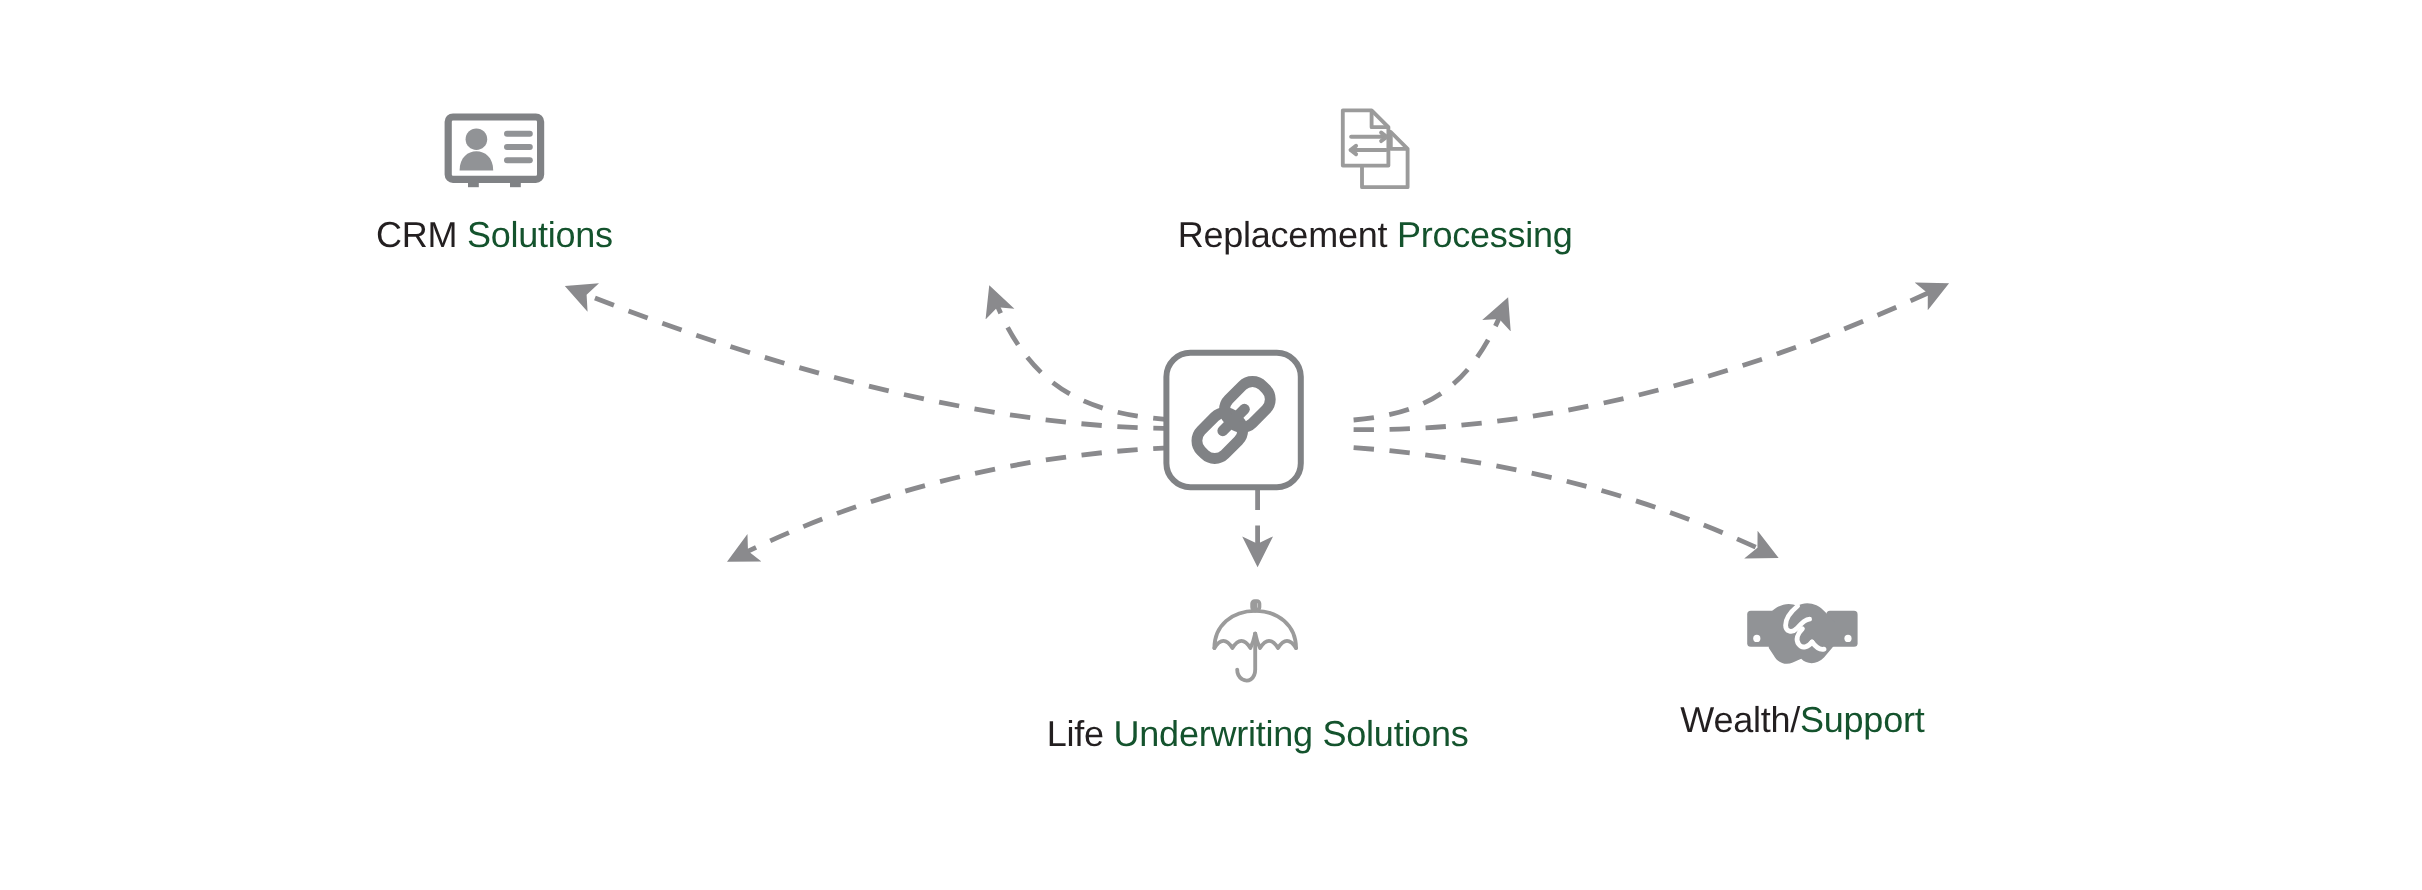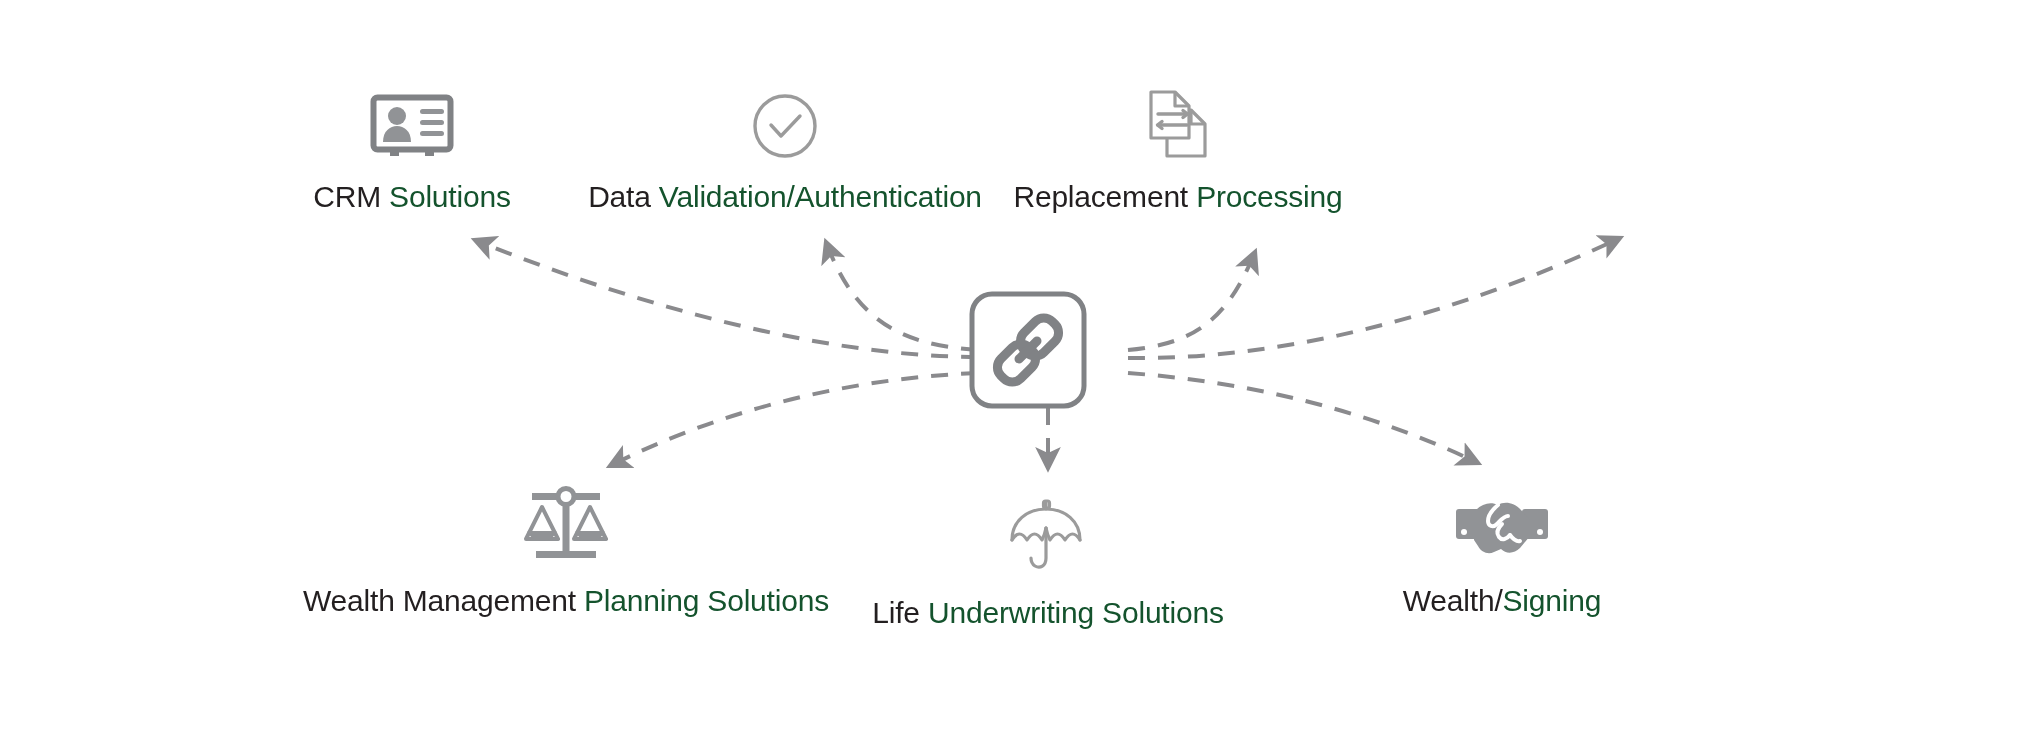--- a/index.html
+++ b/index.html
@@ -84,72 +84,42 @@
           <rect x="20" y="55" width="9" height="7"></rect>
           <rect x="55" y="55" width="9" height="7"></rect>
         </g>
       </svg>
     </div>
     <div class="node-label" style="margin-top:22px;">
       <span>CRM </span><b>Solutions</b>
     </div>
   </div>
 
-  <div class="node" style="left:495px;top:88px;width:580px;">
-    <div class="icon-wrap" style="height:72px;">
-      <svg width="68" height="68" viewBox="0 0 68 68">
-        <circle cx="34" cy="34" r="30" fill="none" stroke="#9b9b9b" stroke-width="3.4"></circle>
-        <path d="M20,33 L30,44 L49,24" fill="none" stroke="#9b9b9b" stroke-width="3.4" stroke-linecap="round" stroke-linejoin="round"></path>
-      </svg>
-    </div>
-    <div class="node-label" style="margin-top:22px;">
-      <span>Data </span><b>Validation/Authentication</b>
-    </div>
-  </div>
 
-  <div class="node" style="left:928px;top:88px;width:500px;align-items:center;">
+  <div class="node" style="left:896px;top:88px;width:500px;align-items:center;">
     <div class="icon-wrap" style="height:72px;">
       <svg width="72" height="72" viewBox="0 0 72 72">
         <path d="M25,22 L49,22 L63,36 L63,68 L25,68 Z" fill="#ffffff" stroke="#9b9b9b" stroke-width="3.2" stroke-linejoin="round"></path>
         <path d="M49,22 L49,36 L63,36" fill="none" stroke="#9b9b9b" stroke-width="3.2" stroke-linejoin="round"></path>
         <path d="M9,4 L33,4 L47,18 L47,50 L9,50 Z" fill="#ffffff" stroke="#9b9b9b" stroke-width="3.2" stroke-linejoin="round"></path>
         <path d="M33,4 L33,18 L47,18" fill="none" stroke="#9b9b9b" stroke-width="3.2" stroke-linejoin="round"></path>
         <g stroke="#9b9b9b" stroke-width="3.4" fill="none" stroke-linecap="round" stroke-linejoin="round">
           <path d="M16,26 L45,26"></path>
           <path d="M41,22.5 L45.5,26 L41,29.5"></path>
           <path d="M45,37 L16,37"></path>
           <path d="M20,33.5 L15.5,37 L20,40.5"></path>
         </g>
       </svg>
     </div>
     <div class="node-label" style="margin-top:22px;">
       <span>Replacement </span><b>Processing</b>
     </div>
   </div>
 
 
-  <div class="node" style="left:266px;top:484px;width:600px;">
-    <div class="icon-wrap" style="height:78px;">
-      <svg width="92" height="78" viewBox="0 0 92 78">
-        <g fill="#919396">
-          <rect x="12" y="9" width="68" height="7"></rect>
-          <rect x="42.5" y="13" width="7" height="58"></rect>
-          <rect x="16" y="67" width="60" height="7"></rect>
-        </g>
-        <circle cx="46" cy="12.5" r="8" fill="#ffffff" stroke="#919396" stroke-width="5"></circle>
-        <path d="M22,55 L6,55 L22,23 L38,55 Z" fill="#ffffff" stroke="#919396" stroke-width="4" stroke-linejoin="round"></path>
-        <path d="M7.5,47 L36.5,47 C35,53 29,57 22,57 C15,57 9,53 7.5,47 Z" fill="#919396"></path>
-        <path d="M70,55 L54,55 L70,23 L86,55 Z" fill="#ffffff" stroke="#919396" stroke-width="4" stroke-linejoin="round"></path>
-        <path d="M55.5,47 L84.5,47 C83,53 77,57 70,57 C63,57 57,53 55.5,47 Z" fill="#919396"></path>
-      </svg>
-    </div>
-    <div class="node-label" style="margin-top:24px;">
-      <span>Wealth Management </span><b>Planning Solutions</b>
-    </div>
-  </div>
 
   <div class="node" style="left:818px;top:496px;width:460px;">
     <div class="icon-wrap" style="height:78px;">
       <svg width="80" height="76" viewBox="0 0 80 76">
         <g fill="none" stroke="#9b9b9b" stroke-width="3.2" stroke-linecap="round" stroke-linejoin="round">
           <path d="M38,5 L38,11"></path>
           <rect x="35.5" y="3" width="6" height="7" rx="2"></rect>
           <path d="M4,42 C4,23 19,11 38,11 C57,11 72,23 72,42"></path>
           <path d="M4,42 C9,34 14,34 19,42 C24,34 29,34 34,42 C36,38 37,35 38,30"></path>
           <path d="M72,42 C67,34 62,34 57,42 C52,34 47,34 42,42 C40,38 39,35 38,30"></path>
@@ -174,17 +144,17 @@
         <path d="M20,20 C27,12 36,9 44,13 C50,9 60,10 67,18 L76,28 L76,44 L66,56
                  C60,62 52,62 47,57 L40,60 C34,63 27,60 24,54 L20,48 Z" fill="#919396"></path>
         <g fill="none" stroke="#ffffff" stroke-width="4" stroke-linecap="round" stroke-linejoin="round">
           <path d="M44,13 C38,18 34,24 34,29 C34,34 39,36 43,32 C47,28 50,24 54,24"></path>
           <path d="M48,32 C44,36 42,41 45,45 C48,49 53,47 56,43"></path>
           <path d="M56,43 C59,47 62,50 66,49"></path>
         </g>
       </svg>
     </div>
     <div class="node-label" style="margin-top:24px;">
-      <span>Wealth/</span><b>Signing</b>
+      <span>Wealth/</span><b>Support</b>
     </div>
   </div>
 
 </div>
 
 </body></html>

